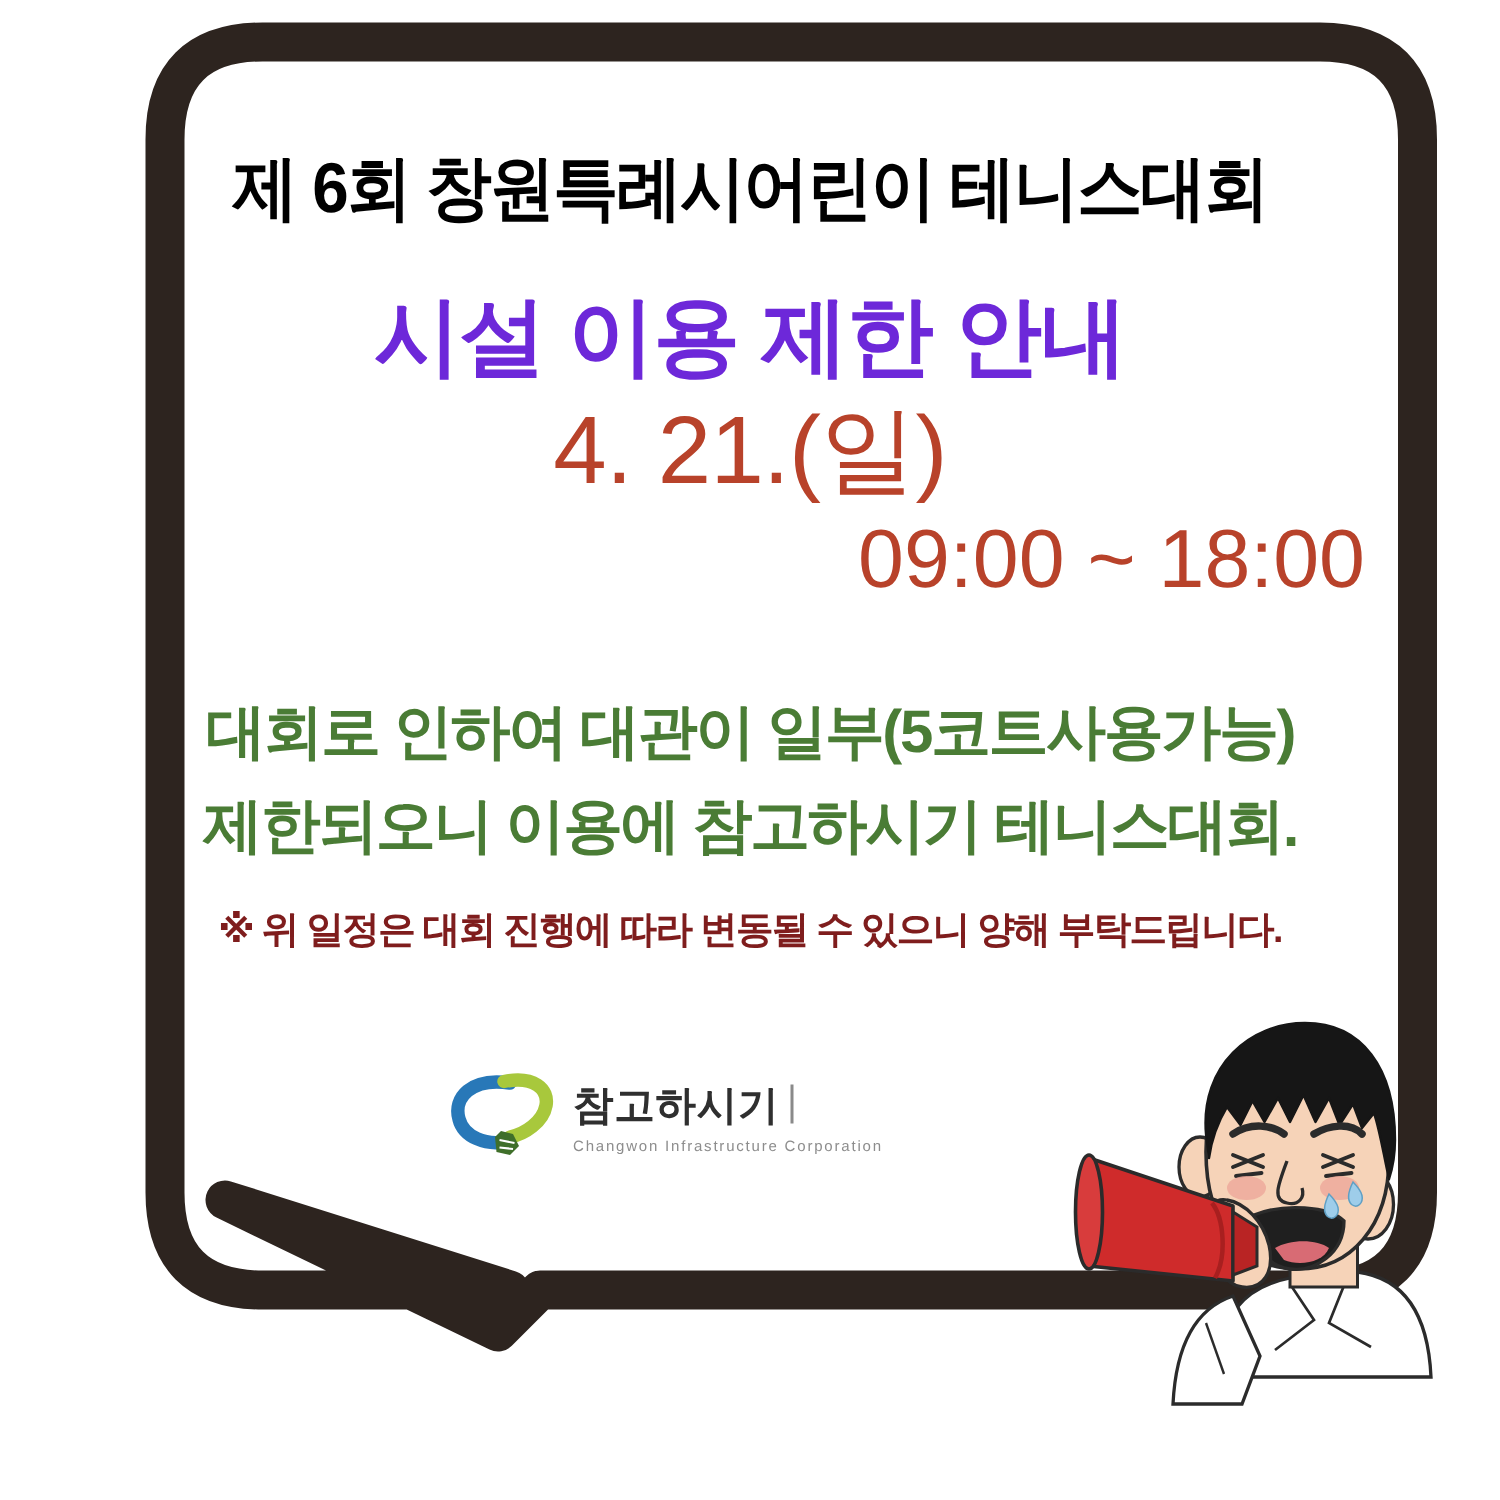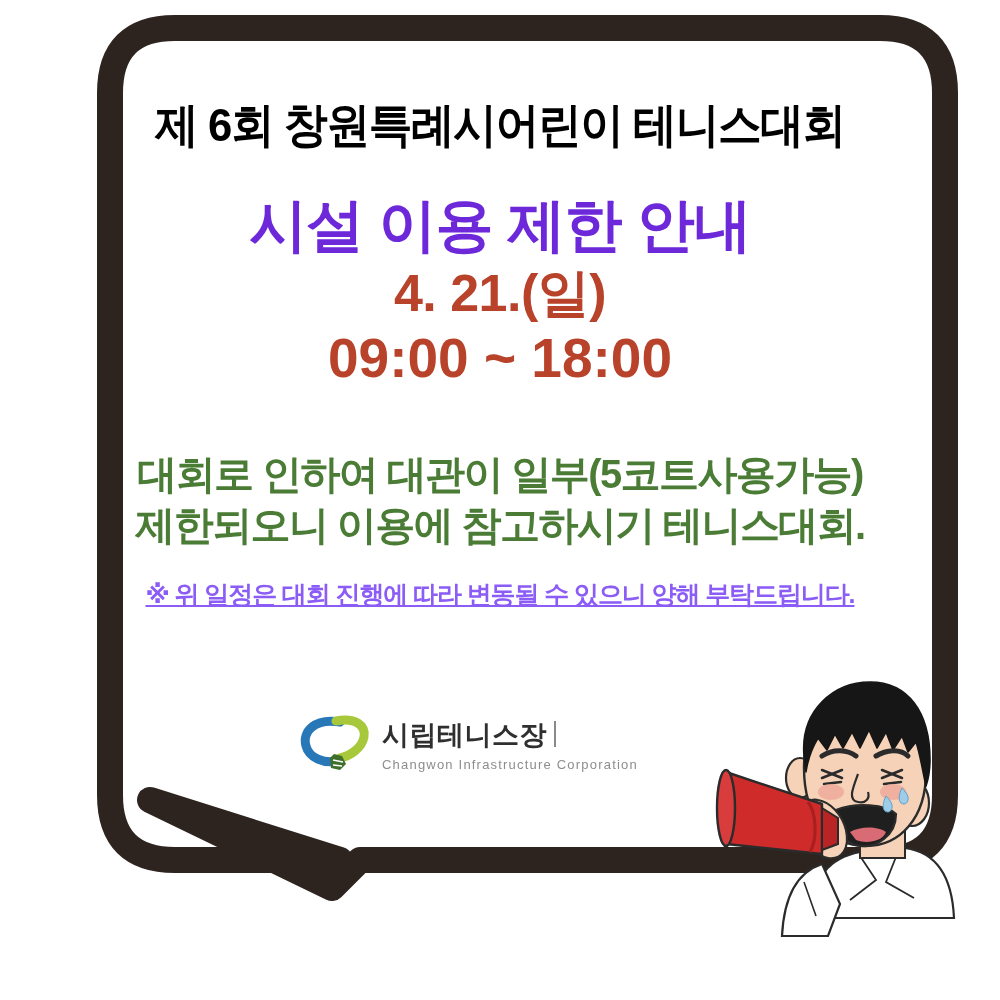--- a/index.html
+++ b/index.html
@@ -56,57 +56,57 @@
   .headline {
     font-size: 58px;
     font-weight: bold;
     color: #6d28d9;
     letter-spacing: -1px;
     line-height: 1.12;
     margin: 0;
   }
 
   .date-line {
-    font-size: 52px;
-    font-weight: bold;
+    font-size: 64px;
+    font-weight: normal;
     color: #b8422a;
     letter-spacing: -0.5px;
     line-height: 1.2;
     margin: 4px 0 0 0;
     text-align: center;
   }
 
   .time-line {
     font-size: 55px;
-    font-weight: bold;
+    font-weight: normal;
     color: #b8422a;
     letter-spacing: 0px;
     line-height: 1.2;
     margin: 0 0 58px 0;
+    text-align: right;
   }
 
   .body-line {
     font-size: 40px;
     font-weight: bold;
     color: #4a7c35;
     letter-spacing: -1.6px;
     line-height: 1.28;
     white-space: nowrap;
-    margin: 0;
+    margin: 12px;
   }
 
   .note-line {
     font-size: 25px;
     font-weight: bold;
-    color: #8b5cf6;
+    color: #7f1d1d;
     letter-spacing: -1.1px;
     line-height: 1.2;
     white-space: nowrap;
     margin: 28px 0 0 0;
-    text-decoration: underline;
   }
 
   
   .logo-row {
     position: absolute;
     left: 300px;
     top: 712px;
     display: flex;
     align-items: center;
     gap: 10px;
@@ -142,21 +142,21 @@
     position: relative;
     top: 3px;
   }
   .logo-sub {
     font-size: 22px;
     font-weight: bold;
     color: #5c5c5c;
     letter-spacing: 0.3px;
   }
   .logo-en {
-    font-size: 13px;
+    font-size: 10px;
     color: #8d8d8d;
     letter-spacing: 1.2px;
     margin-top: 4px;
   }
 
   
   .character {
     position: absolute;
     left: 700px;
     top: 668px;
@@ -214,21 +214,21 @@
                  C 56 5 66 14 64 25
                  C 62 36 50 44 40 46" fill="none" stroke="#a8c83c" stroke-width="9" stroke-linecap="round"></path>
 
         <path d="M 30 46 L 34 42 L 42 44 L 46 52 L 40 58 L 31 56 Z" fill="#3f6f2a"></path>
         <path d="M 33 48 L 43 50" stroke="#ffffff" stroke-width="1.4"></path>
         <path d="M 33 53 L 42 54" stroke="#ffffff" stroke-width="1.4"></path>
       </svg>
     </div>
     <div class="logo-text-wrap">
       <div class="logo-main-row">
-        <span class="logo-org">시립테니스장</span>
+        <span class="logo-org">참고하시기</span>
         <span class="logo-divider"></span>
       </div>
       <div class="logo-en">Changwon Infrastructure Corporation</div>
     </div>
   </div>
 
   <div class="character">
     <svg viewBox="0 0 300 270" width="300" height="270">
 
       <g>

